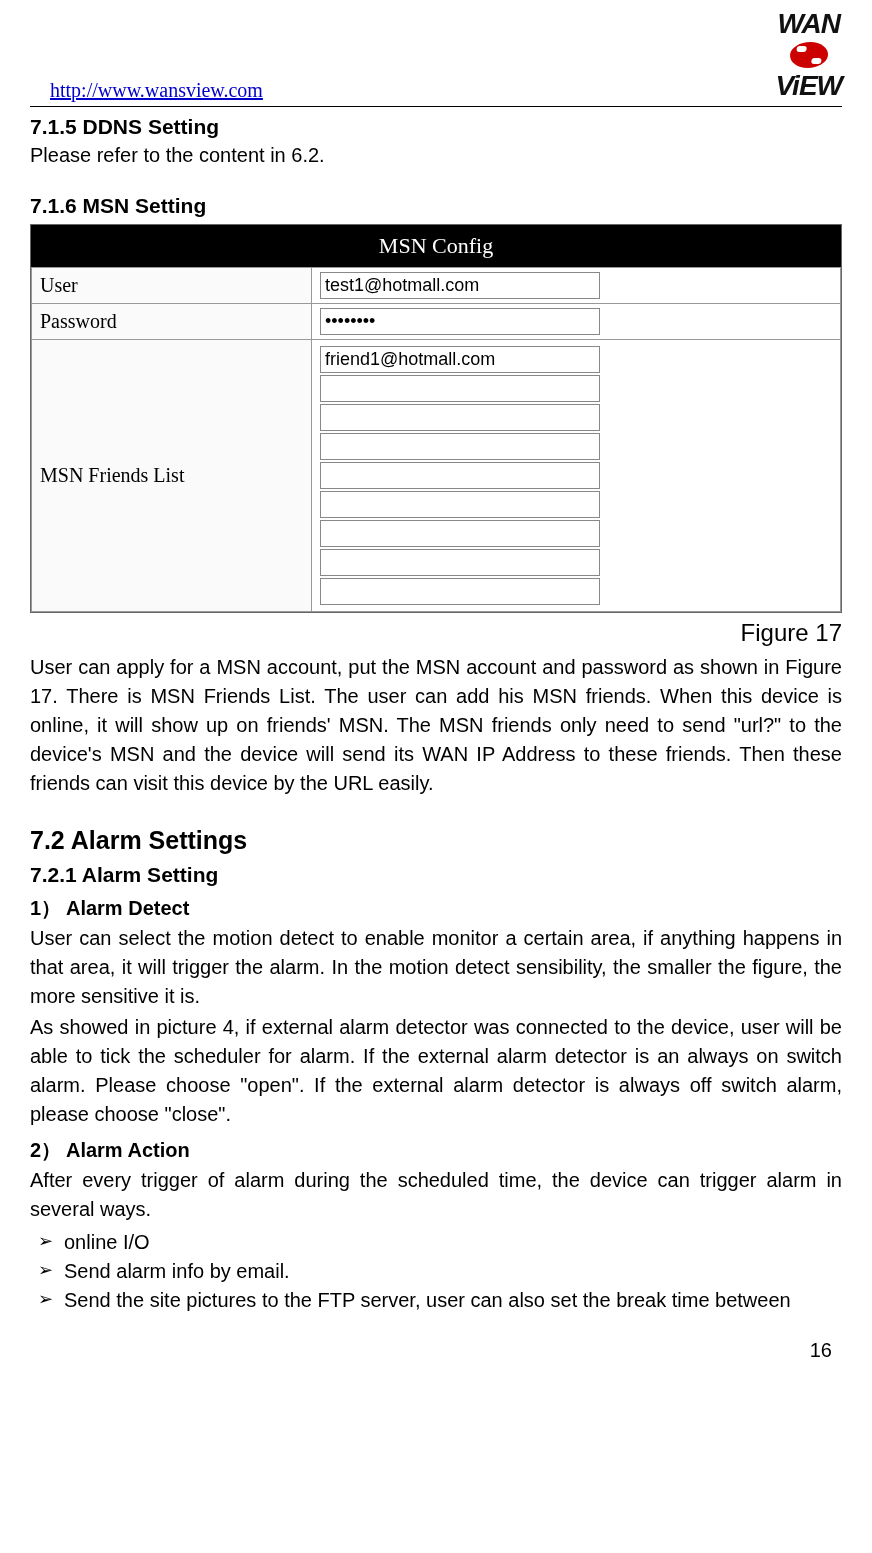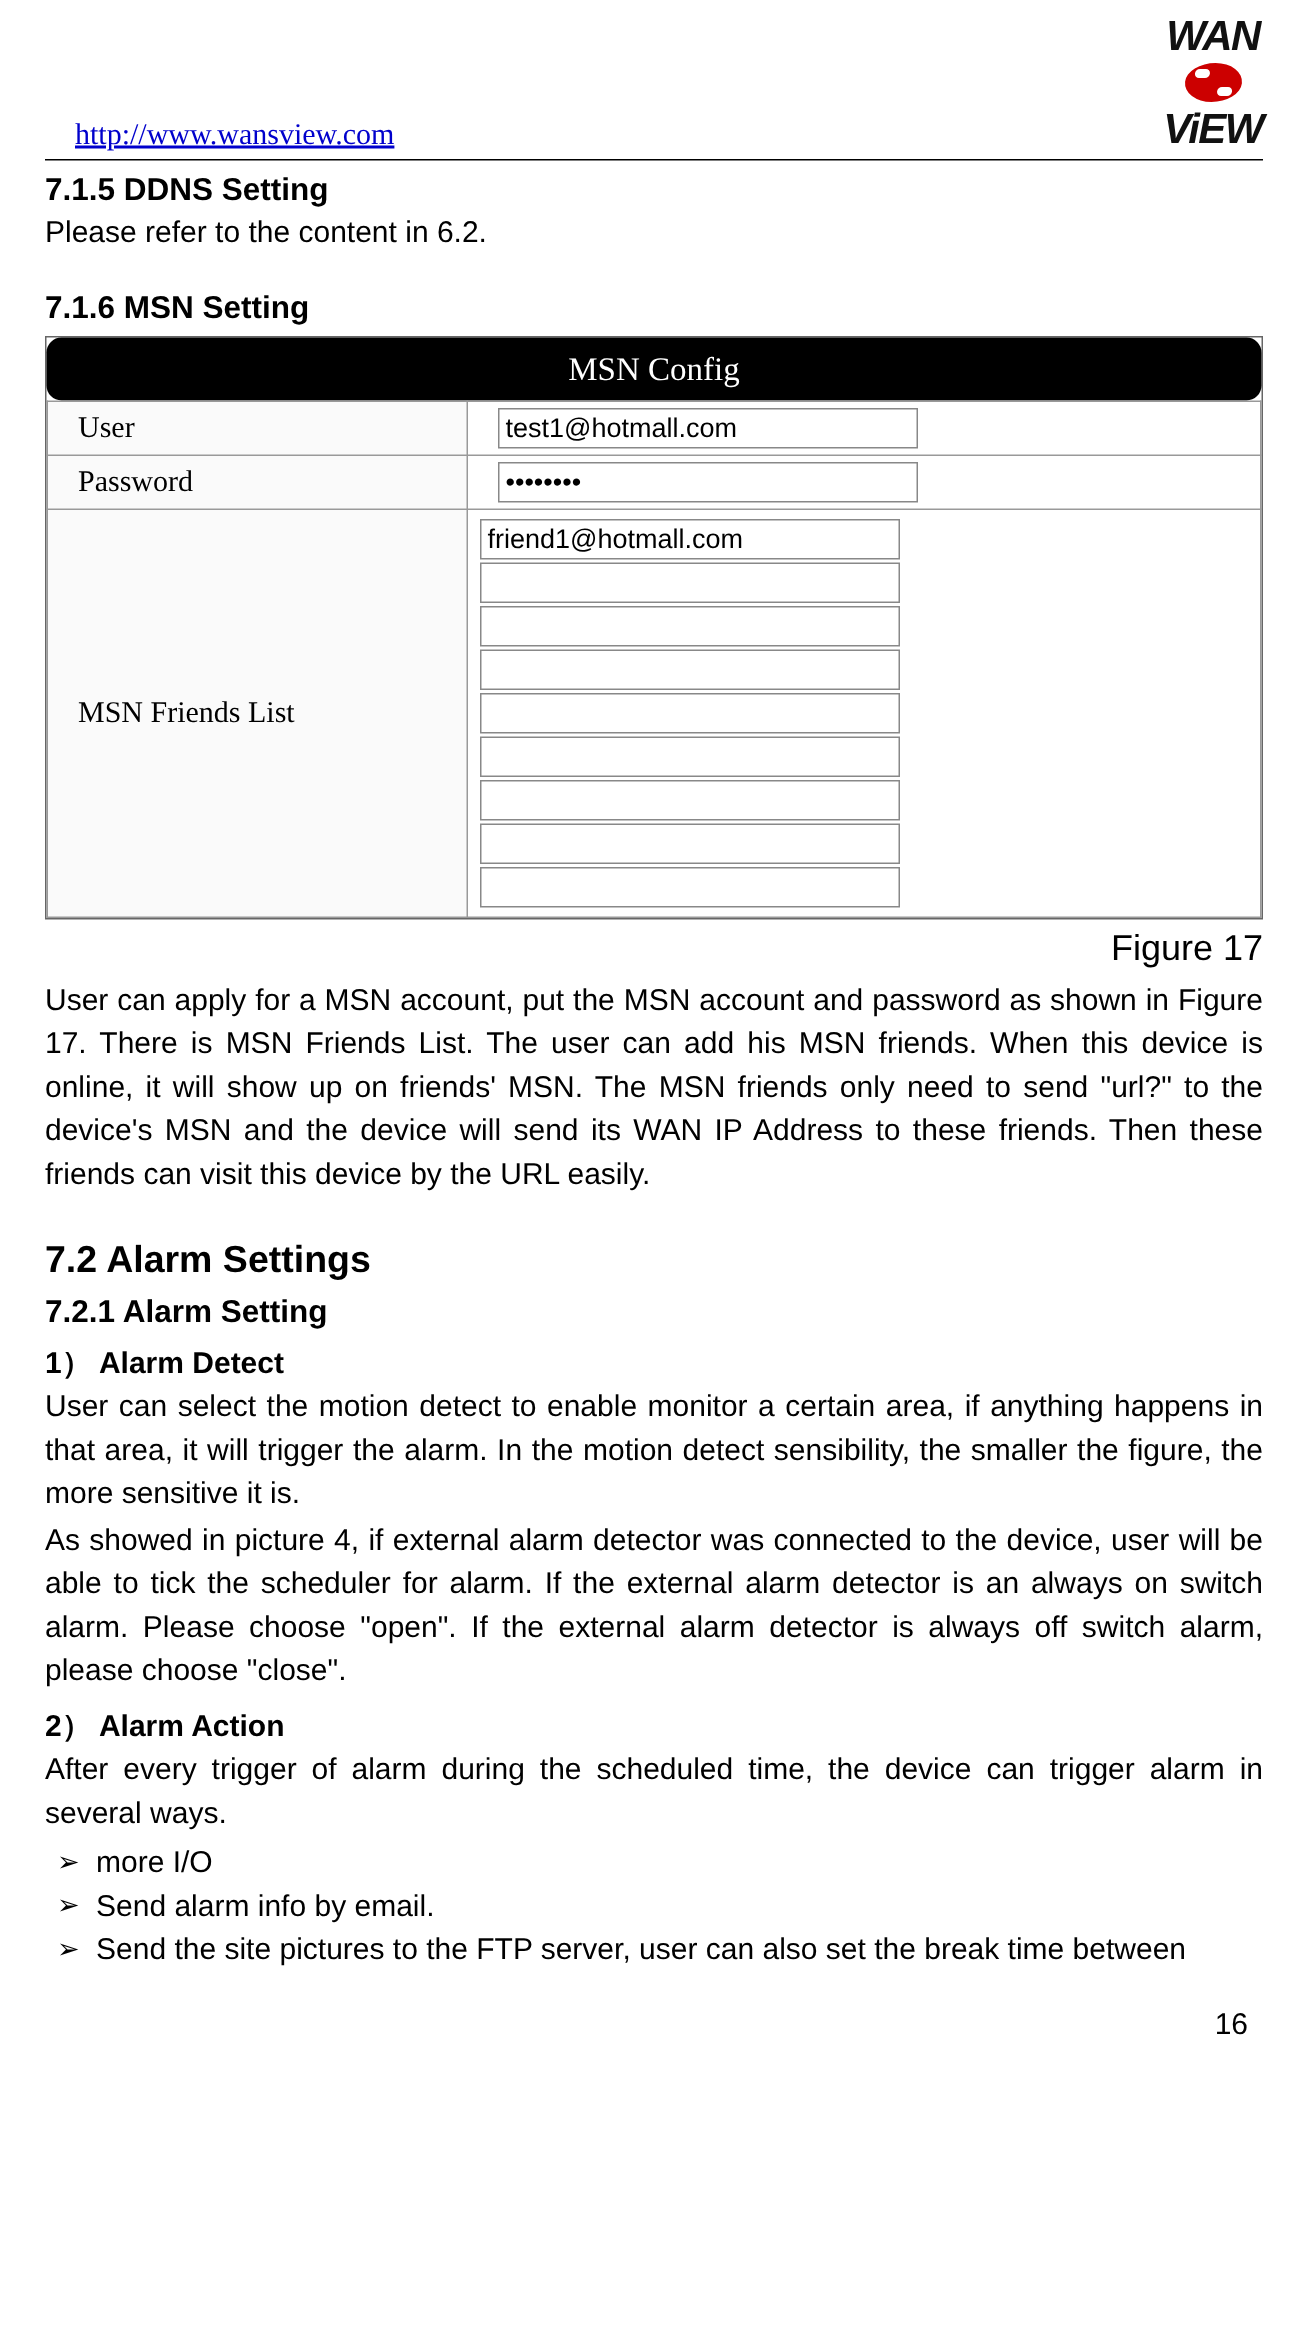--- a/index.html
+++ b/index.html
@@ -110,29 +110,28 @@
     border: 1px solid #666;
     margin-top: 6px;
   }
   .config-title {
     background: #000;
     color: #fff;
     text-align: center;
     font-family: "Times New Roman", serif;
     font-size: 22px;
     padding: 8px 0;
-    border-radius: 10px;
   }
   .config-table {
     width: 100%;
     border-collapse: collapse;
   }
   .config-table td {
     border: 1px solid #999;
-    padding: 4px 20px;
+    padding: 4px 8px;
     font-family: "Times New Roman", serif;
     font-size: 20px;
     vertical-align: middle;
   }
   .config-table td.label {
     width: 280px;
     background: #fafafa;
   }
   .config-table input[type="text"],
   .config-table input[type="password"] {
@@ -221,19 +220,19 @@
   <h2>7.2   Alarm Settings</h2>
   <h3>7.2.1   Alarm Setting</h3>
 
   <div class="subhead">1） Alarm Detect</div>
   <p class="body-text">User can select the motion detect to enable monitor a certain area, if anything happens in that area, it will trigger the alarm. In the motion detect sensibility, the smaller the figure, the more sensitive it is.</p>
   <p class="body-text">As showed in picture 4, if external alarm detector was connected to the device, user will be able to tick the scheduler for alarm. If the external alarm detector is an always on switch alarm. Please choose "open". If the external alarm detector is always off switch alarm, please choose "close".</p>
 
   <div class="subhead" style="margin-top:8px">2） Alarm Action</div>
   <p class="body-text">After every trigger of alarm during the scheduled time, the device can trigger alarm in several ways.</p>
   <ul class="arrow">
-    <li>more I/O</li>
+    <li>online I/O</li>
     <li>Send alarm info by email.</li>
     <li>Send the site pictures to the FTP server, user can also set the break time between</li>
   </ul>
 
   <div class="pagenum">16</div>
 </div>
 
 </body></html>

